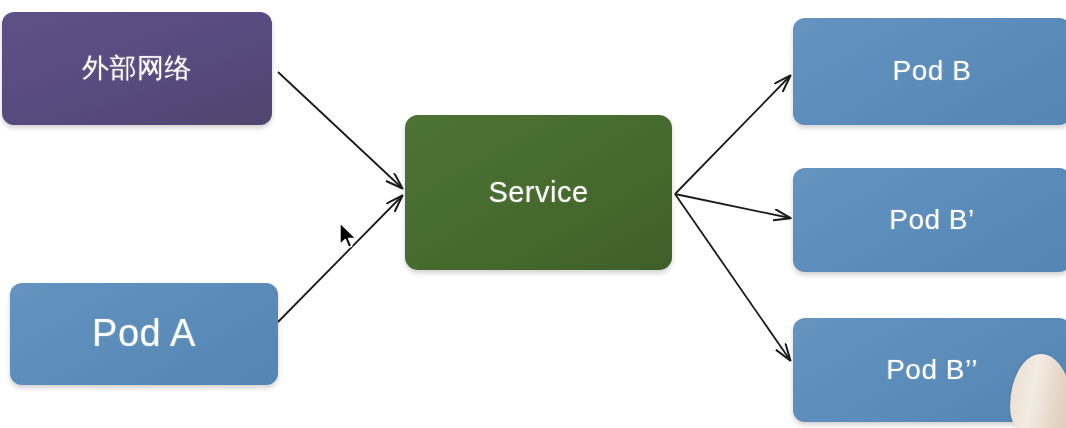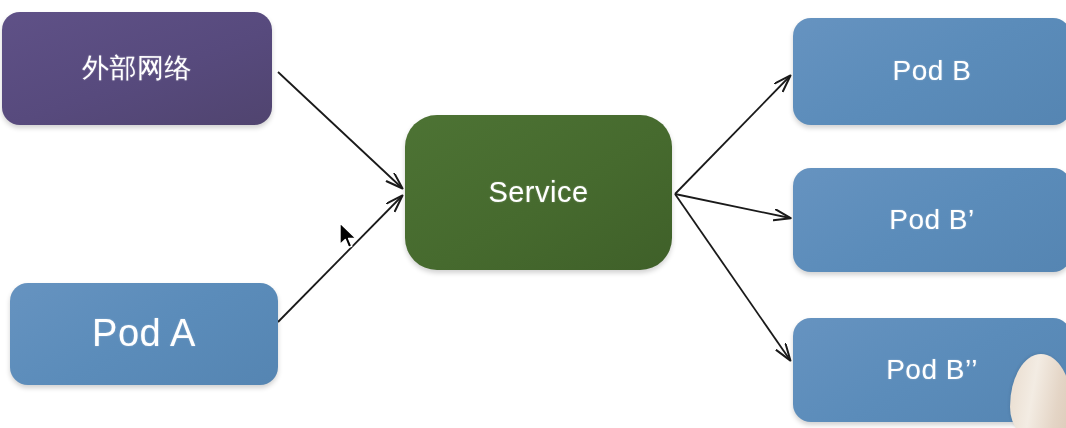--- a/index.html
+++ b/index.html
@@ -16,21 +16,21 @@
     width: 1066px;
     height: 428px;
     background: #ffffff;
     overflow: hidden;
   }
   .node {
     position: absolute;
     display: flex;
     align-items: center;
     justify-content: center;
-    border-radius: 18px;
+    border-radius: 12px;
     color: #ffffff;
     text-align: center;
     box-sizing: border-box;
     box-shadow: 0 3px 5px rgba(0,0,0,0.18);
     letter-spacing: 0.5px;
     z-index: 3;
   }
   .node-label {
     display: block;
     text-shadow: 0 0 2px rgba(255,255,255,0.35);
@@ -51,21 +51,21 @@
     width: 268px; height: 102px;
     background: #5b8cba;
     background-image: linear-gradient(150deg, #6693c0 0%, #5b8cba 50%, #5585b2 100%);
     font-size: 38px;
   }
   #node-service {
     left: 405px; top: 115px;
     width: 267px; height: 155px;
     background: #476b2f;
     background-image: linear-gradient(150deg, #4d7334 0%, #466a2e 55%, #3f6029 100%);
-    border-radius: 32px;
+    border-radius: 13px;
     font-size: 29px;
   }
   #node-pod-b {
     left: 793px; top: 18px;
     width: 278px; height: 107px;
     background: #5b8cba;
     background-image: linear-gradient(150deg, #6693c0 0%, #5b8cba 50%, #5585b2 100%);
     font-size: 28px;
   }
   #node-pod-b1 {

